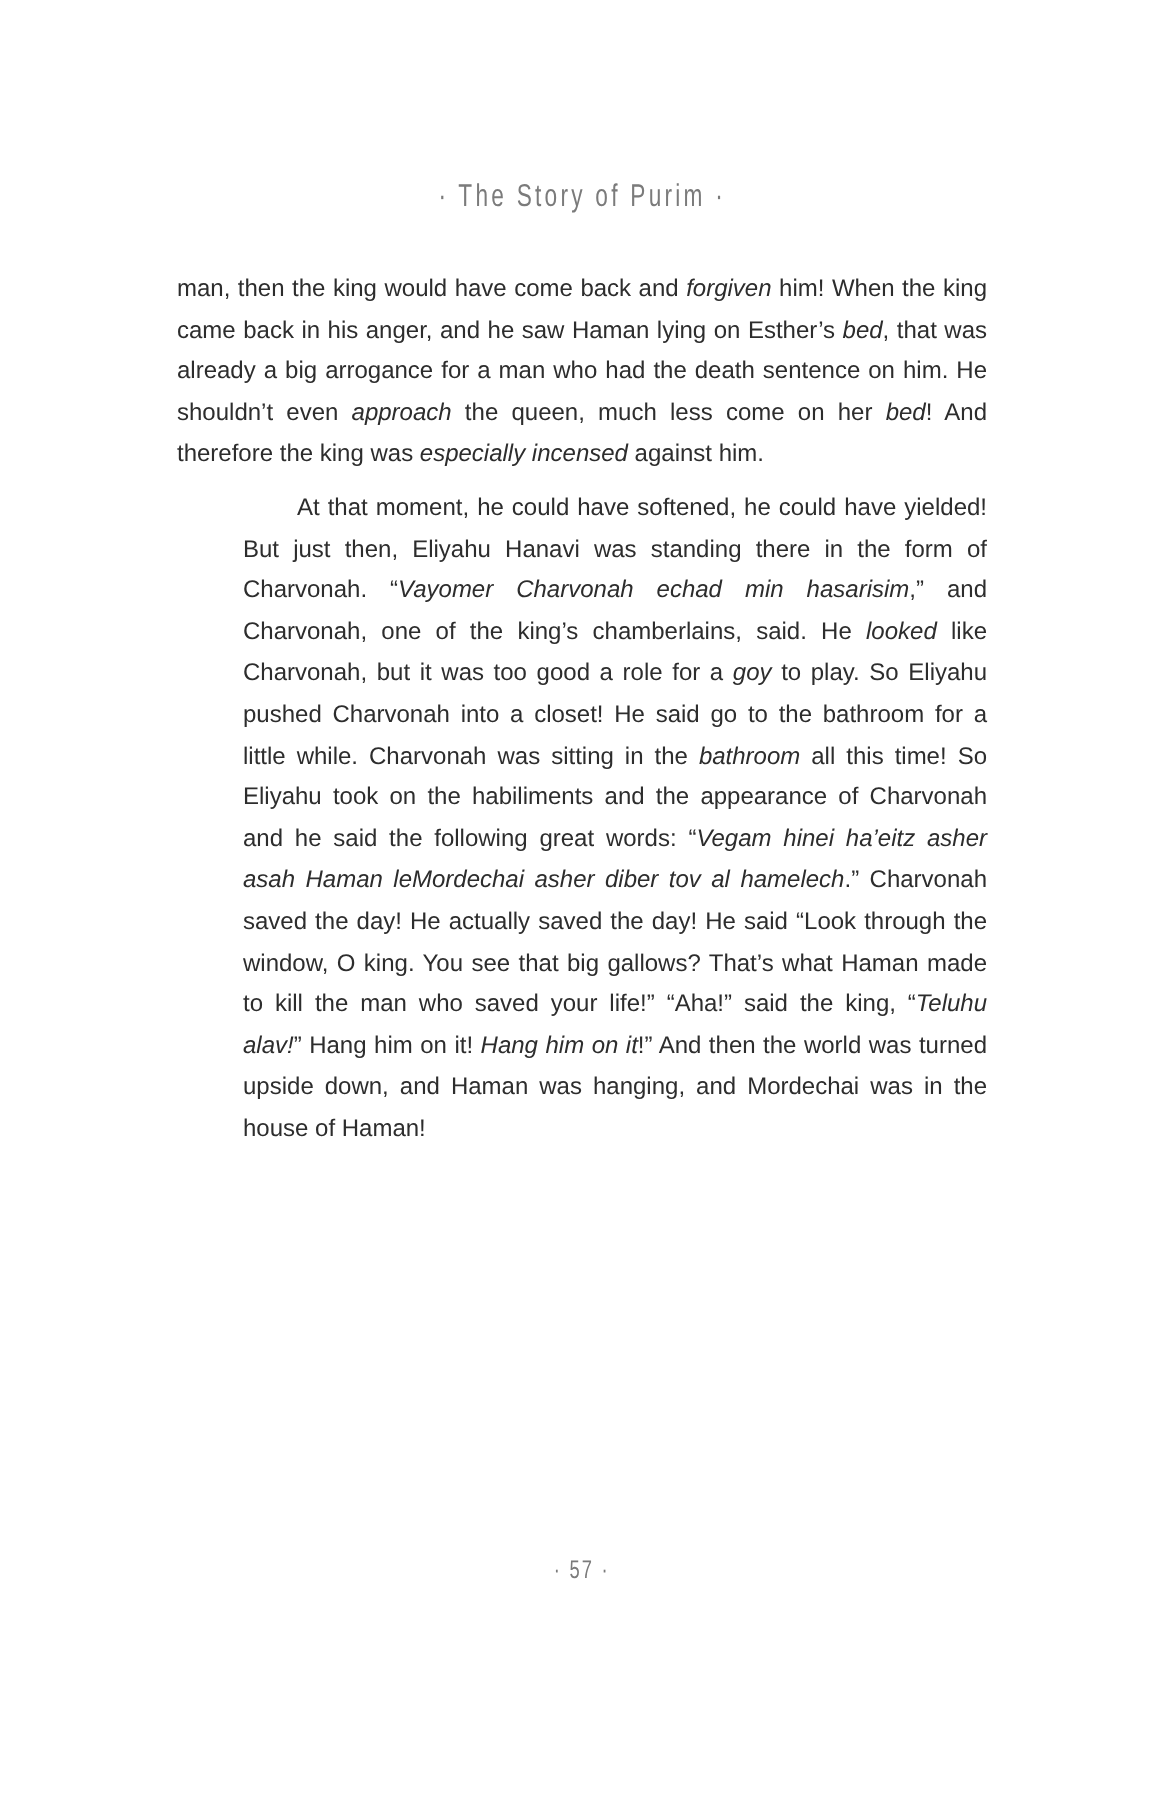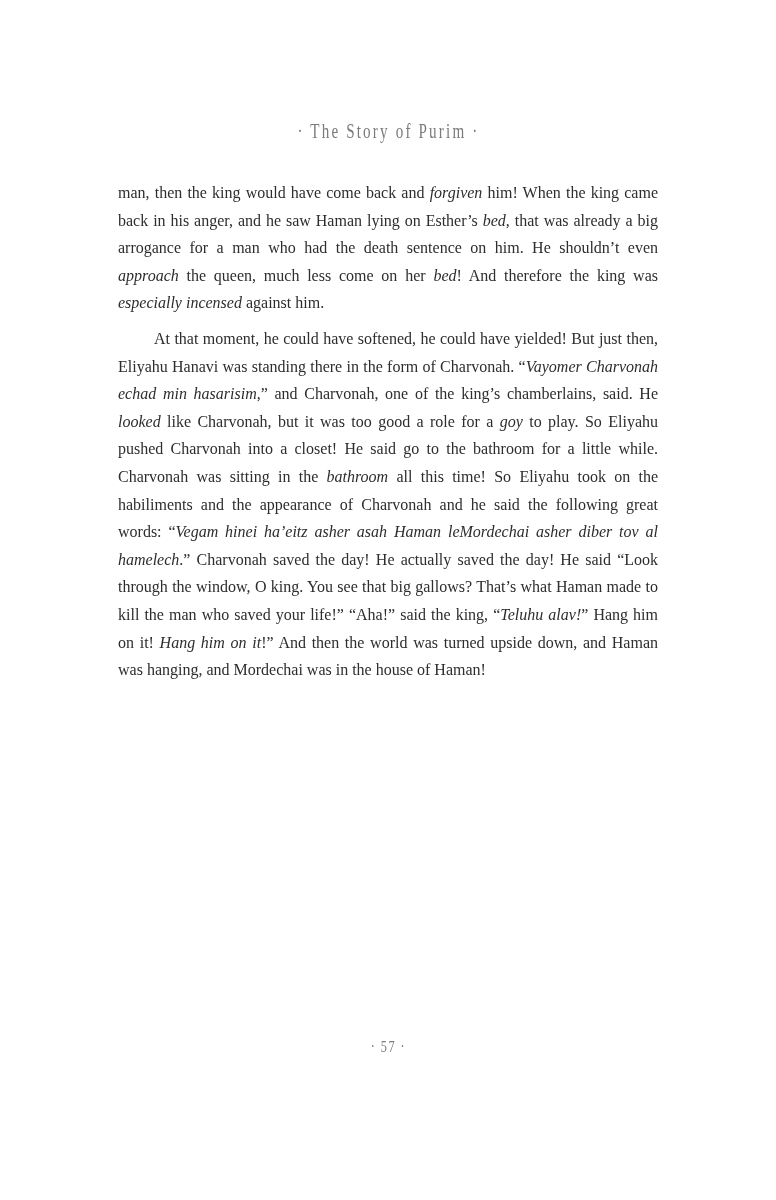--- a/index.html
+++ b/index.html
@@ -1,21 +1,21 @@
 <!DOCTYPE html>
 <html><head>
 <meta charset="utf-8">
 <style>
   html, body { margin: 0; padding: 0; background: #ffffff; }
   .page {
     position: relative;
     width: 776px;
     height: 1200px;
     background: var(--bg, #ffffff);
-    font-family: Liberation Serif, serif;
+    font-family: Liberation Sans, sans-serif;
     overflow: hidden;
   }
   .chapter-title {
     position: absolute;
     top: 119px;
     left: 0;
     width: 100%;
     text-align: center;
     color: var(--heading, #7b7b7b);
     font-size: 21px;
@@ -35,20 +35,21 @@
     font-size: 16px;
     line-height: 27.6px;
     color: var(--text, #2d2d2d);
     text-align: justify;
     text-justify: inter-word;
   }
   .body-text p { margin: 0; }
   .body-text p.indented {
     text-indent: 36px;
     margin-top: 8px;
+    margin-left: 44px;
   }
   .body-text em { font-style: italic; }
   .page-number {
     position: absolute;
     top: 1037px;
     left: 0;
     width: 100%;
     text-align: center;
     color: var(--heading, #7b7b7b);
     font-size: 17px;

